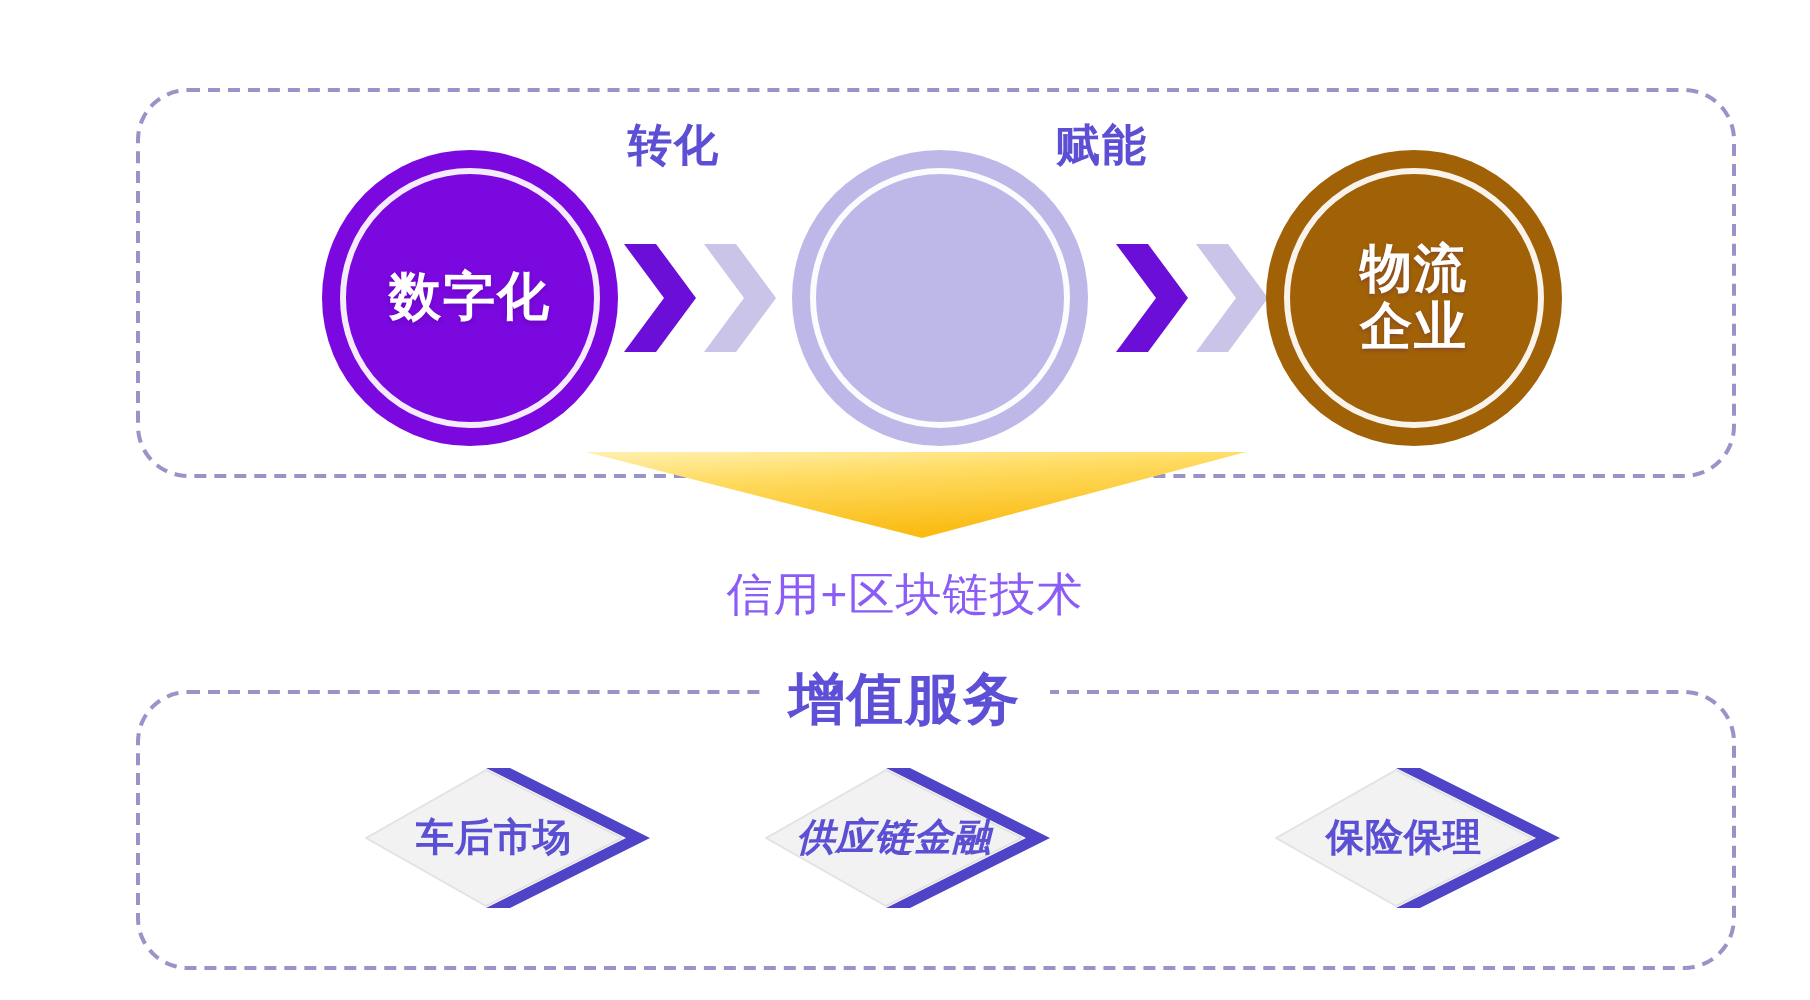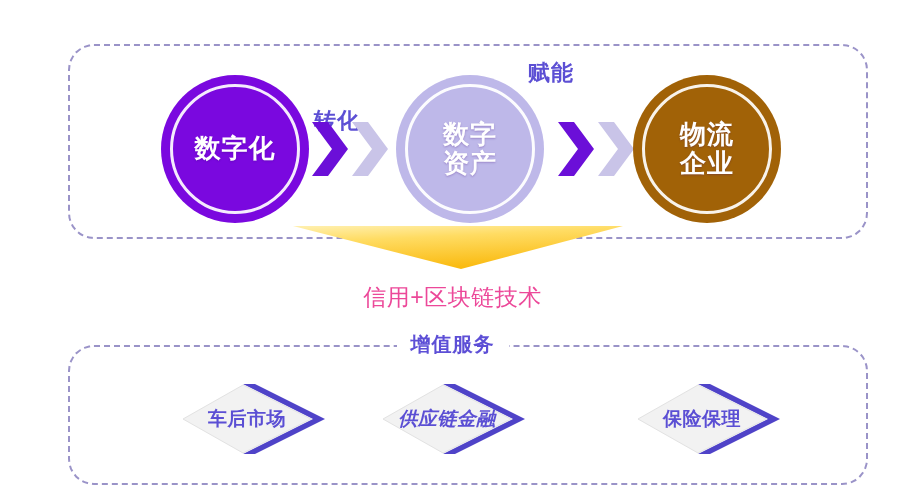--- a/index.html
+++ b/index.html
@@ -116,56 +116,56 @@
 
   
   .stage-label {
     position: absolute;
     color: #5c4fd4;
     font-weight: bold;
     font-size: 22px;
     letter-spacing: 1px;
     white-space: nowrap;
   }
-  #label-transform { left: 314px; top: 58px; margin-top: 48px; }
+  #label-transform { left: 314px; top: 58px; }
   #label-empower  { left: 528px; top: 58px; }
 
   
   #yellow-arrow {
     position: absolute;
     left: 293px;
     top: 222px;
     width: 330px;
     height: 48px;
   }
   #yellow-arrow svg { display: block; width: 100%; height: 100%; }
 
   
   #caption-tech {
     position: absolute;
     left: 0;
     top: 282px;
     width: 905px;
     text-align: center;
-    color: #ec4899;
+    color: #8b5cf6;
     font-size: 23px;
     letter-spacing: 0.5px;
   }
 
   
   #services-title {
     position: absolute;
     left: 50%;
     top: 331px;
     transform: translateX(-50%);
     background: #ffffff;
     padding: 0 14px;
     color: #5d4fd6;
     font-weight: bold;
-    font-size: 20px;
+    font-size: 28px;
     letter-spacing: 1px;
     white-space: nowrap;
     z-index: 4;
   }
 
   
   .diamond {
     position: absolute;
     top: 382px;
     width: 150px;
@@ -212,22 +212,20 @@
     </div>
     <div class="chev">
       <svg viewBox="0 0 40 58" preserveAspectRatio="none">
         <polygon points="2,2 22,29 2,56 18,56 38,29 18,2" fill="#C9C4E8"></polygon>
       </svg>
     </div>
   </div>
 
   <div id="circle-2" class="node-circle">
     <div class="ring"></div>
-    <div class="node-label">数字
-资产</div>
   </div>
 
   <div id="label-empower" class="stage-label">赋能</div>
 
   <div id="chevrons-2" class="chevron-group">
     <div class="chev">
       <svg viewBox="0 0 40 58" preserveAspectRatio="none">
         <polygon points="2,2 22,29 2,56 18,56 38,29 18,2" fill="#6B0FD8"></polygon>
       </svg>
     </div>

